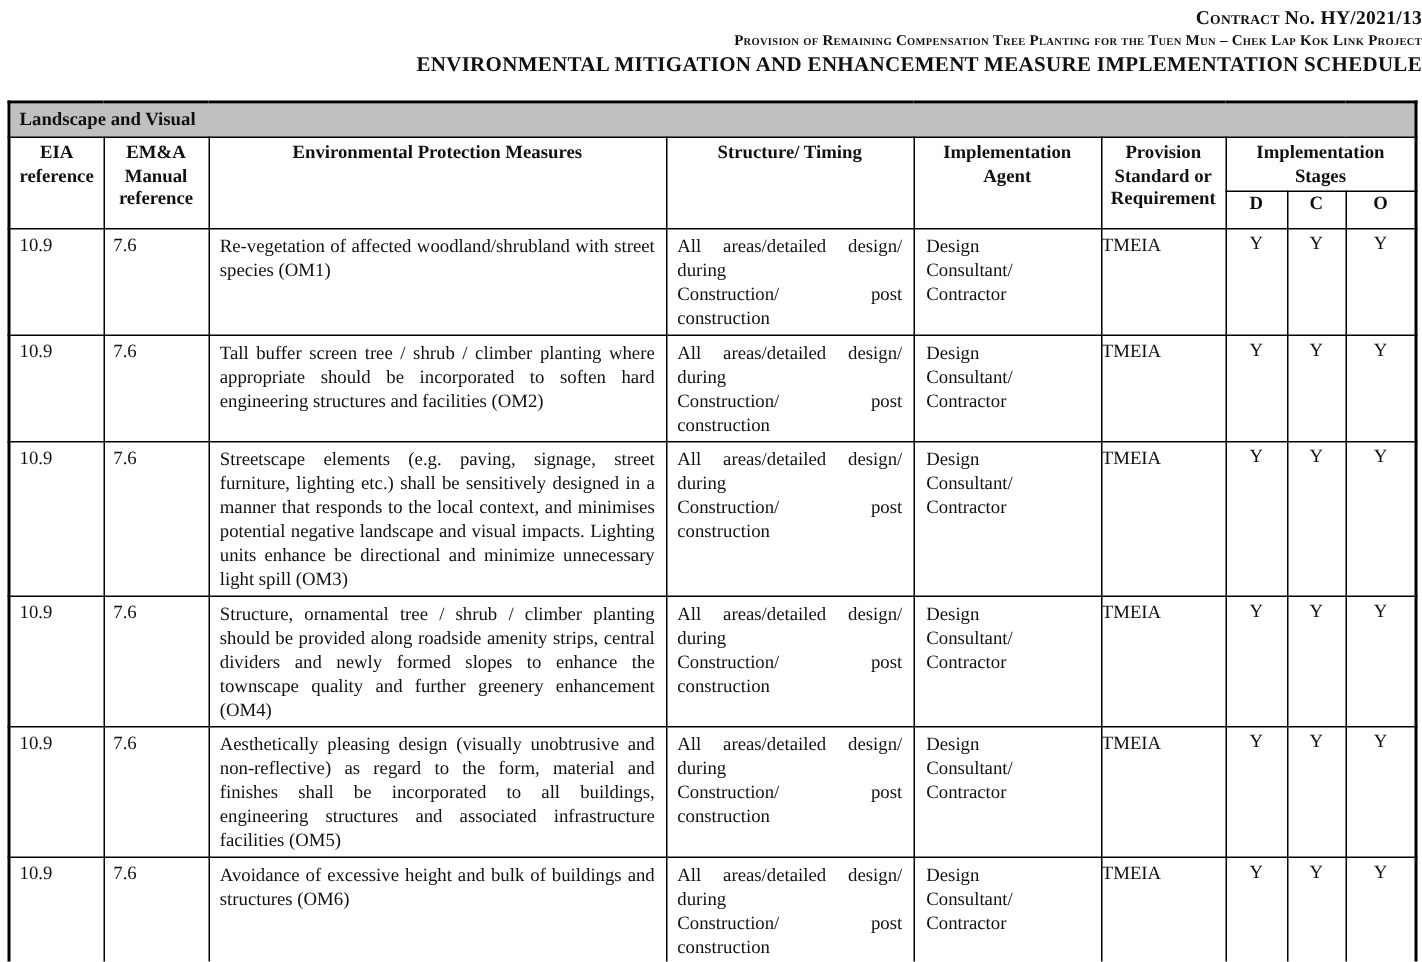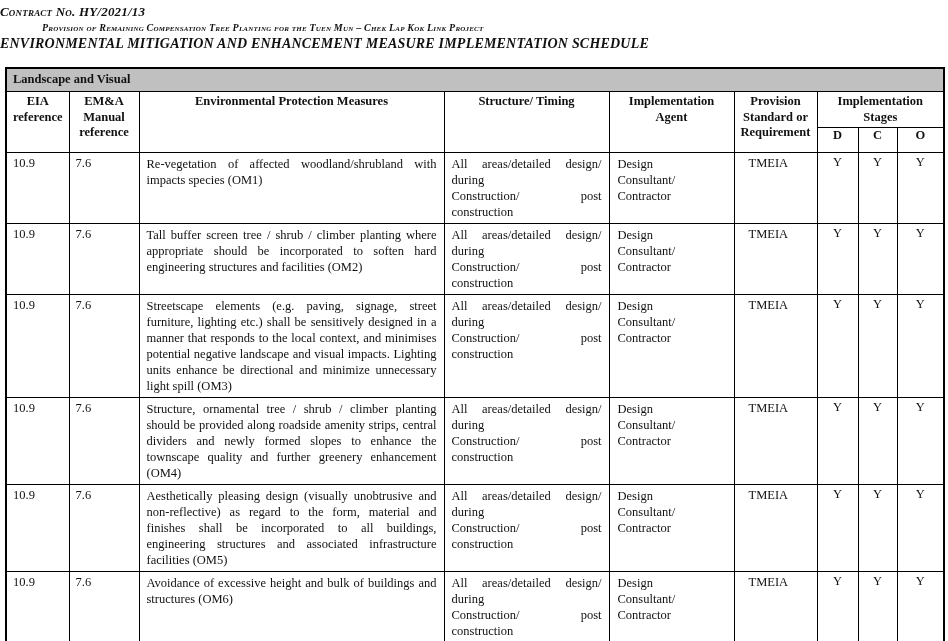--- a/index.html
+++ b/index.html
@@ -6,21 +6,21 @@
   html, body { background: #ffffff; }
   body {
     width: 948px; height: 641px;
     font-family: "Liberation Serif", "DejaVu Serif", serif;
     color: #111111;
     overflow: hidden;
   }
   .page { width: 948px; height: 641px; padding-top: 4px; }
 
   
-  .titleblock { text-align: left; font-style: italic; }
+  .titleblock { text-align: right; }
   .title-line1 {
     font-size: 13px; font-weight: bold; font-variant: small-caps;
     letter-spacing: 0.2px;
   }
   .title-line2 {
     font-size: 10px; font-weight: bold; font-variant: small-caps;
     letter-spacing: 0.2px; margin-top: 2px; margin-left: 42px;
   }
   .title-line3 {
     font-size: 14px; font-weight: bold; text-transform: uppercase;
@@ -64,21 +64,21 @@
     padding: 3px 7px 3px 7px;
     text-align: justify;
     line-height: 16px;
   }
   td.c-loc { padding: 3px 7px 3px 7px; line-height: 16px; margin-left: 28px; }
   td.c-agent {
     padding: 3px 6px 3px 8px;
     white-space: pre-line;
     line-height: 16px;
   }
-  td.c-std { padding: 3px 4px 3px 14px; }
+  td.c-std { padding: 3px 4px 3px 0; }
   td.c-stage { text-align: center; padding-top: 2px; }
 
   .jline { text-align: justify; text-align-last: justify; }
   .sline { display: flex; justify-content: space-between; }
 </style>
 </head>
 <body>
 
 <div class="page">
 
@@ -117,21 +117,21 @@
     </tr>
     <tr style="height:25px">
       <th class="stagehead">D</th>
       <th class="stagehead">C</th>
       <th class="stagehead">O</th>
     </tr>
 
     <tr style="height:65px">
       <td class="c-eia">10.9</td>
       <td class="c-ema">7.6</td>
-      <td class="c-measure">Re-vegetation of affected woodland/shrubland with impacts species (OM1)</td>
+      <td class="c-measure">Re-vegetation of affected woodland/shrubland with street species (OM1)</td>
       <td class="c-loc">
         <div class="jline">All areas/detailed design/</div>
         <div>during</div>
         <div class="sline">
               <span>Construction/</span>
               <span>post</span>
             </div>
         <div>construction</div>
       </td>
       <td class="c-agent">Design

